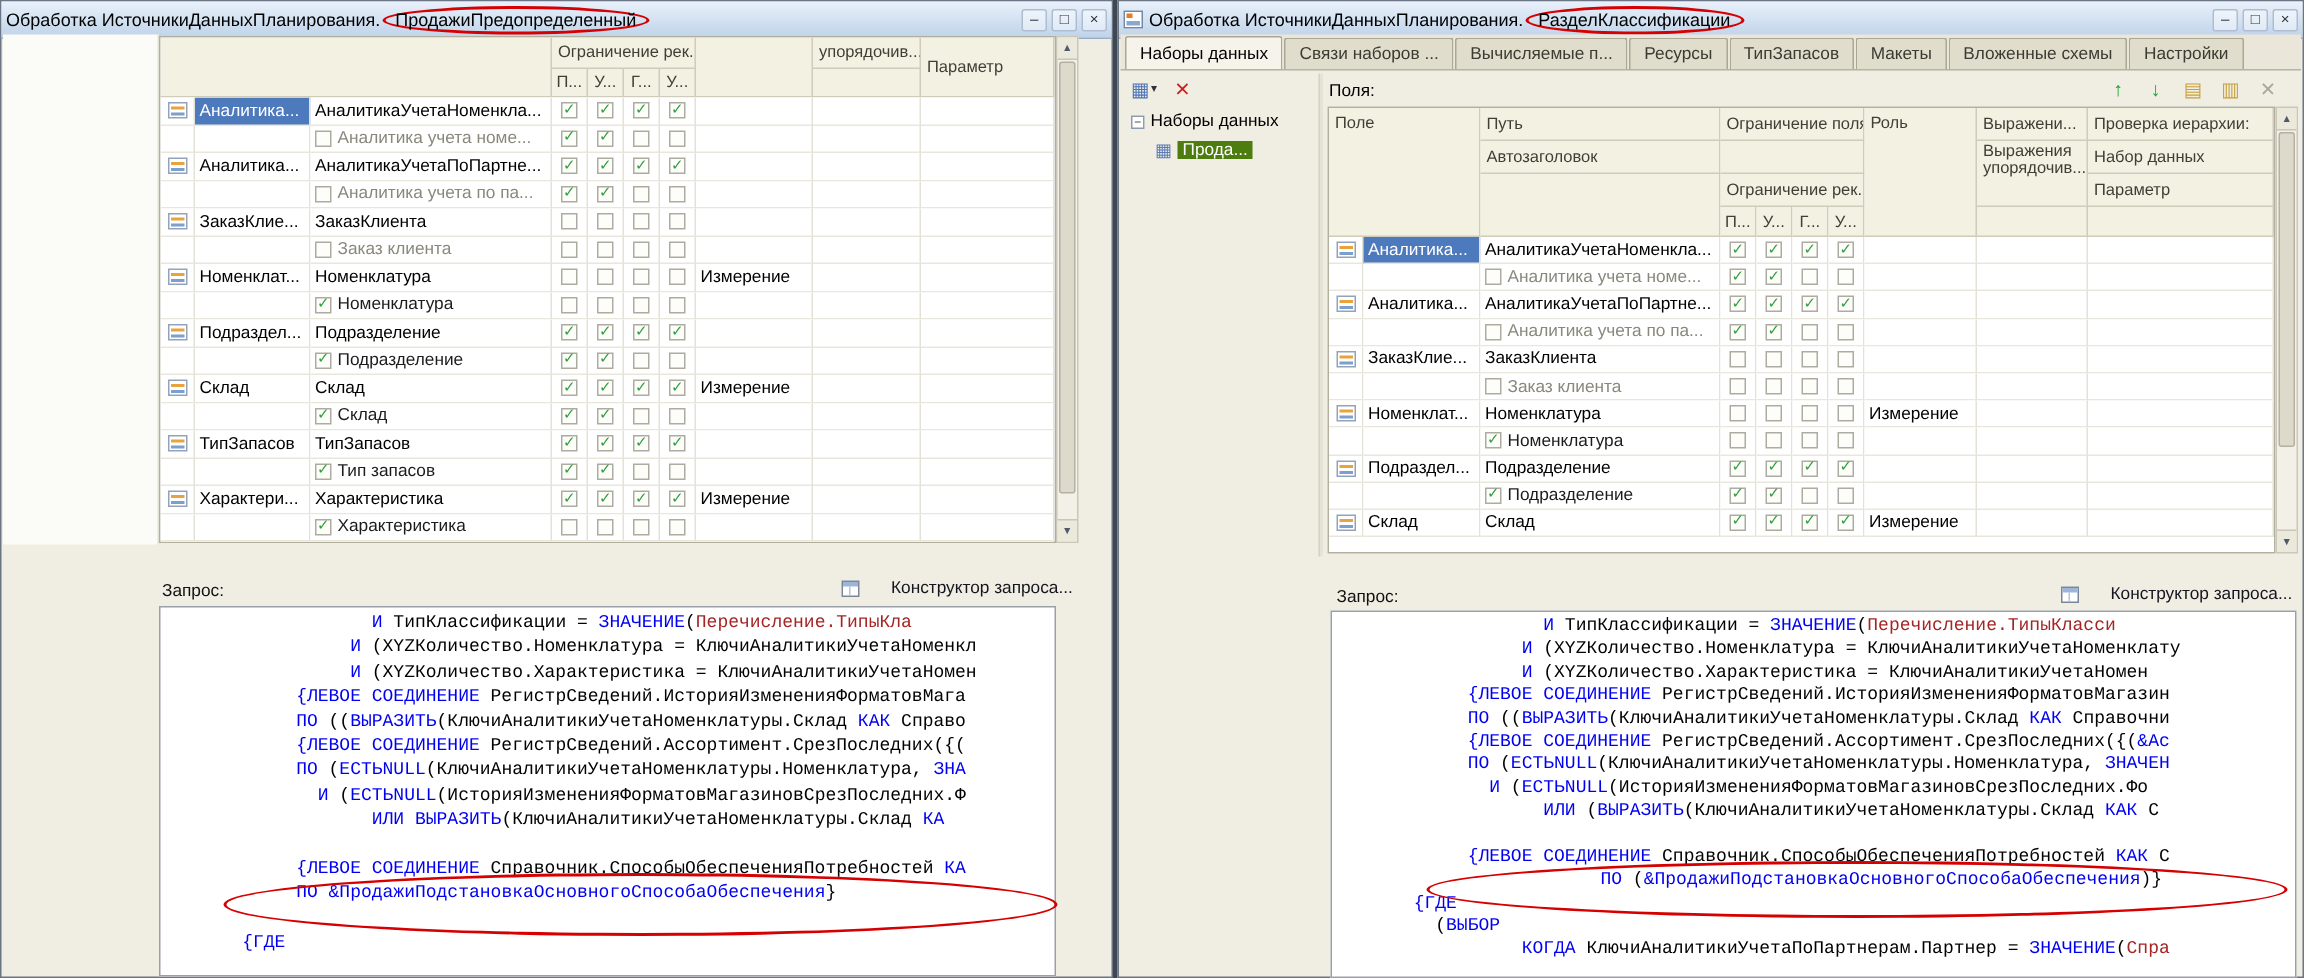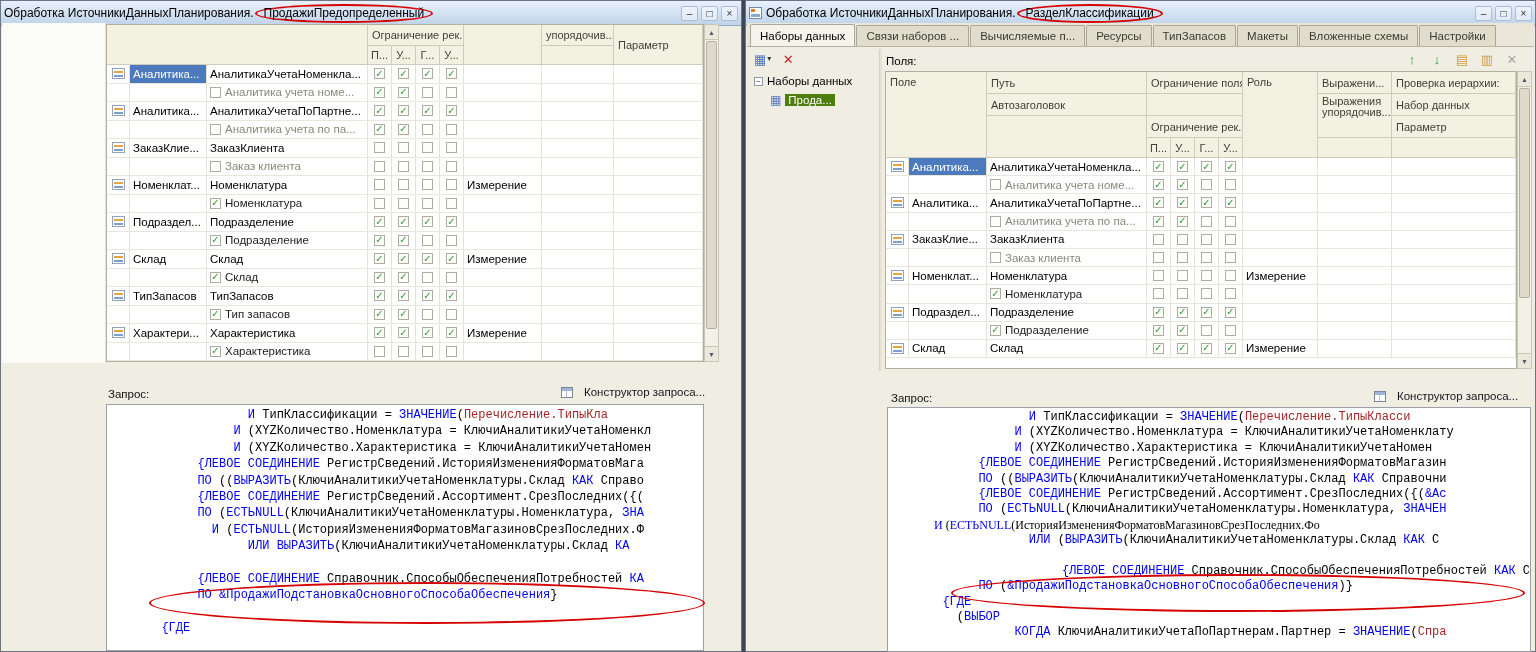--- a/index.html
+++ b/index.html
@@ -34,21 +34,21 @@
 .fld-ico::before{content:"";position:absolute;left:1px;top:2px;right:1px;height:2px;background:#e9a33c}
 .fld-ico::after{content:"";position:absolute;left:1px;top:6px;right:1px;height:2px;background:#7d9fce}
 .cb{width:11px;height:11px;border:1px solid #aeaca0;background:#fdfdfa;margin:0 auto;display:flex;align-items:center;justify-content:center;font-size:10px;font-weight:bold;color:#2f9e3c;line-height:1;flex:0 0 auto}
 .sub-label{color:#8a887c;margin-left:4px}
 .sub-label.dark{color:#1c1c1c}
 .vscroll{position:absolute;width:15px;background:#f2f0e7;border:1px solid #cac7b9}
 .sb-btn{position:absolute;left:0;right:0;height:15px;background:#ebe8dc;border-bottom:1px solid #c9c6b8;display:flex;align-items:center;justify-content:center;font-size:7px;color:#50596b;cursor:pointer}
 .sb-btn.down{bottom:0;border-top:1px solid #c9c6b8;border-bottom:none}
 .sb-thumb{position:absolute;left:1px;right:1px;background:#ddd9cb;border:1px solid #b4b1a2;border-radius:2px}
 .qlabel{position:absolute;font-size:11.5px;color:#111}
-.qbuilder{position:absolute;display:flex;align-items:center;gap:11px;color:#15151f;cursor:pointer;font-size:11.5px}
+.qbuilder{position:absolute;display:flex;align-items:center;gap:21px;color:#15151f;cursor:pointer;font-size:11.5px}
 .mini-grid{width:12px;height:11px;border:1px solid #7b8698;background:#fff;position:relative;flex:0 0 auto}
 .mini-grid::before{content:"";position:absolute;left:0;top:0;right:0;height:3px;background:#9db6d8}
 .mini-grid::after{content:"";position:absolute;left:4px;top:3px;bottom:0;width:1px;background:#b9c2cf}
 .query-area{position:absolute;background:#fff;border:1px solid #9aa0a8;font-family:"Liberation Mono","DejaVu Sans Mono",monospace;font-size:12px;overflow:hidden;padding:2px 0 0 4px}
 .qline{white-space:pre}
 .qk{color:#0000f0}
 .qt{color:#000}
 .qv{color:#a52525}
 .qp{color:#0000f0}
 .oval{position:absolute;border:2px solid #d60000;border-radius:50%;pointer-events:none;z-index:8}
@@ -847,23 +847,23 @@
     <span>Конструктор запроса...</span>
   </div>
   <div class="query-area" id="right-query" style="left:141px;top:406px;width:644px;height:245px;">
       <div class="qline" style="line-height: 15.4px; height: 15.4px;">                   <span class="qk">И</span><span class="qt"> ТипКлассификации = </span><span class="qk">ЗНАЧЕНИЕ</span><span class="qt">(</span><span class="qv">Перечисление.ТипыКласси</span></div>
       <div class="qline" style="line-height: 15.4px; height: 15.4px;">                 <span class="qk">И</span><span class="qt"> (XYZКоличество.Номенклатура = КлючиАналитикиУчетаНоменклату</span></div>
       <div class="qline" style="line-height: 15.4px; height: 15.4px;">                 <span class="qk">И</span><span class="qt"> (XYZКоличество.Характеристика = КлючиАналитикиУчетаНомен</span></div>
       <div class="qline" style="line-height: 15.4px; height: 15.4px;">            <span class="qk">{ЛЕВОЕ СОЕДИНЕНИЕ</span><span class="qt"> РегистрСведений.ИсторияИзмененияФорматовМагазин</span></div>
       <div class="qline" style="line-height: 15.4px; height: 15.4px;">            <span class="qk">ПО</span><span class="qt"> ((</span><span class="qk">ВЫРАЗИТЬ</span><span class="qt">(КлючиАналитикиУчетаНоменклатуры.Склад </span><span class="qk">КАК</span><span class="qt"> Справочни</span></div>
       <div class="qline" style="line-height: 15.4px; height: 15.4px;">            <span class="qk">{ЛЕВОЕ СОЕДИНЕНИЕ</span><span class="qt"> РегистрСведений.Ассортимент.СрезПоследних({(</span><span class="qp">&amp;Ас</span></div>
       <div class="qline" style="line-height: 15.4px; height: 15.4px;">            <span class="qk">ПО</span><span class="qt"> (</span><span class="qk">ЕСТЬNULL</span><span class="qt">(КлючиАналитикиУчетаНоменклатуры.Номенклатура, </span><span class="qk">ЗНАЧЕН</span></div>
-      <div class="qline" style="line-height: 15.4px; height: 15.4px; font-family: Liberation Serif, serif;">              <span class="qk">И</span><span class="qt"> (</span><span class="qk">ЕСТЬNULL</span><span class="qt">(ИсторияИзмененияФорматовМагазиновСрезПоследних.Фо</span></div>
+      <div class="qline" style="line-height: 15.4px; height: 15.4px;">              <span class="qk">И</span><span class="qt"> (</span><span class="qk">ЕСТЬNULL</span><span class="qt">(ИсторияИзмененияФорматовМагазиновСрезПоследних.Фо</span></div>
       <div class="qline" style="line-height: 15.4px; height: 15.4px;">                   <span class="qk">ИЛИ</span><span class="qt"> (</span><span class="qk">ВЫРАЗИТЬ</span><span class="qt">(КлючиАналитикиУчетаНоменклатуры.Склад </span><span class="qk">КАК</span><span class="qt"> С</span></div>
       <div class="qline" style="line-height: 15.4px; height: 15.4px;"></div>
-      <div class="qline" style="line-height: 15.4px; height: 15.4px; text-align: right;">            <span class="qk">{ЛЕВОЕ СОЕДИНЕНИЕ</span><span class="qt"> Справочник.СпособыОбеспеченияПотребностей </span><span class="qk">КАК</span><span class="qt"> С</span></div>
-      <div class="qline" style="line-height: 15.4px; height: 15.4px;">            <span class="qk">ПО</span><span class="qt"> (</span><span class="qp">&amp;ПродажиПодстановкаОсновногоСпособаОбеспечения</span><span class="qt">)}</span></div>
+      <div class="qline" style="line-height: 15.4px; height: 15.4px;">            <span class="qk">{ЛЕВОЕ СОЕДИНЕНИЕ</span><span class="qt"> Справочник.СпособыОбеспеченияПотребностей </span><span class="qk">КАК</span><span class="qt"> С</span></div>
+      <div class="qline" style="line-height: 15.4px; height: 15.4px; text-align: center;">            <span class="qk">ПО</span><span class="qt"> (</span><span class="qp">&amp;ПродажиПодстановкаОсновногоСпособаОбеспечения</span><span class="qt">)}</span></div>
       <div class="qline" style="line-height: 15.4px; height: 15.4px;">       <span class="qk">{ГДЕ</span></div>
       <div class="qline" style="line-height: 15.4px; height: 15.4px;">         <span class="qt">(</span><span class="qk">ВЫБОР</span></div>
       <div class="qline" style="line-height: 15.4px; height: 15.4px;">                 <span class="qk">КОГДА</span><span class="qt"> КлючиАналитикиУчетаПоПартнерам.Партнер = </span><span class="qk">ЗНАЧЕНИЕ</span><span class="qt">(</span><span class="qv">Спра</span></div>
     </div>
   <div class="oval" style="left:205px;top:573px;width:574px;height:38px;"></div>
 </div>
 
 </body></html>

